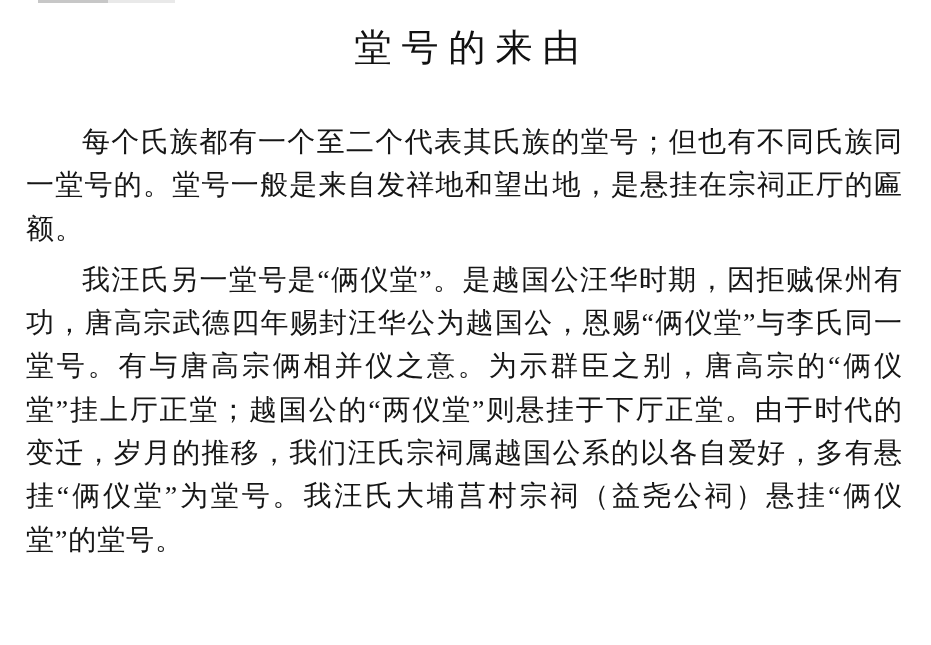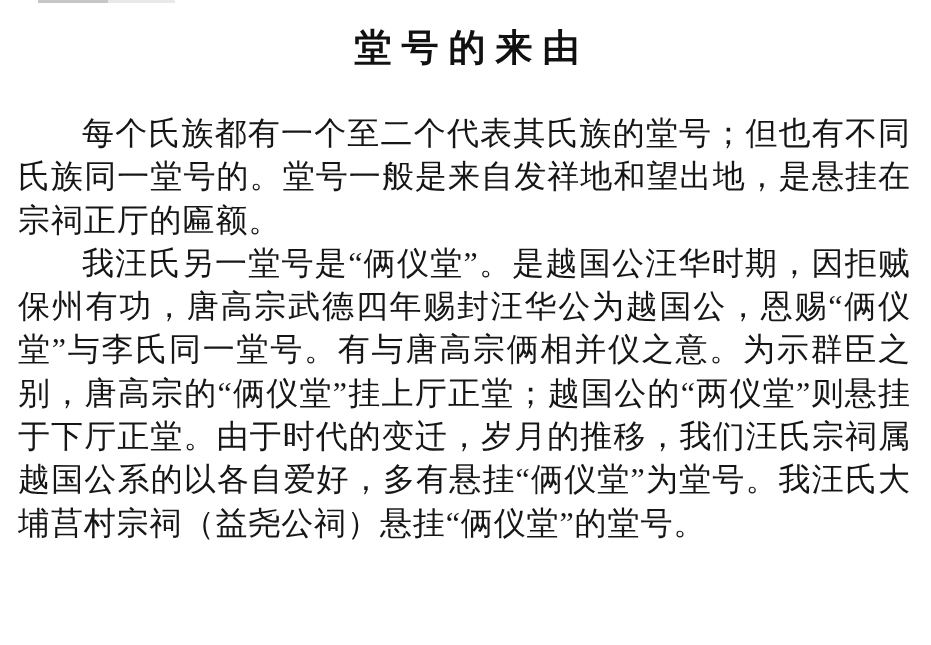--- a/index.html
+++ b/index.html
@@ -23,37 +23,37 @@
     display: flex;
   }
   .strip-seg { height: 3px; }
   .strip-seg.seg1 { width: 70px; }
   .strip-seg.seg2 { width: 67px; }
 
   .doc-title {
     margin: 24px 4px 0 0;
     text-align: center;
     font-size: 37px;
-    font-weight: bold;
+    font-weight: normal;
     letter-spacing: 10px;
     
     padding-left: 17px;
     line-height: 48px;
     color: #111111;
   }
 
   .doc-body {
     position: absolute;
     top: 112px;
     left: 18px;
     right: 20px;
   }
   .doc-body p {
-    margin: 0;
-    font-size: 32px;
+    margin: 8px;
+    font-size: 28px;
     line-height: 43.3px;
     letter-spacing: 0.9px;
     text-align: justify;
     text-justify: inter-ideograph;
     text-indent: 2em;
     color: #161616;
   }
 </style>
 </head>
 <body>

